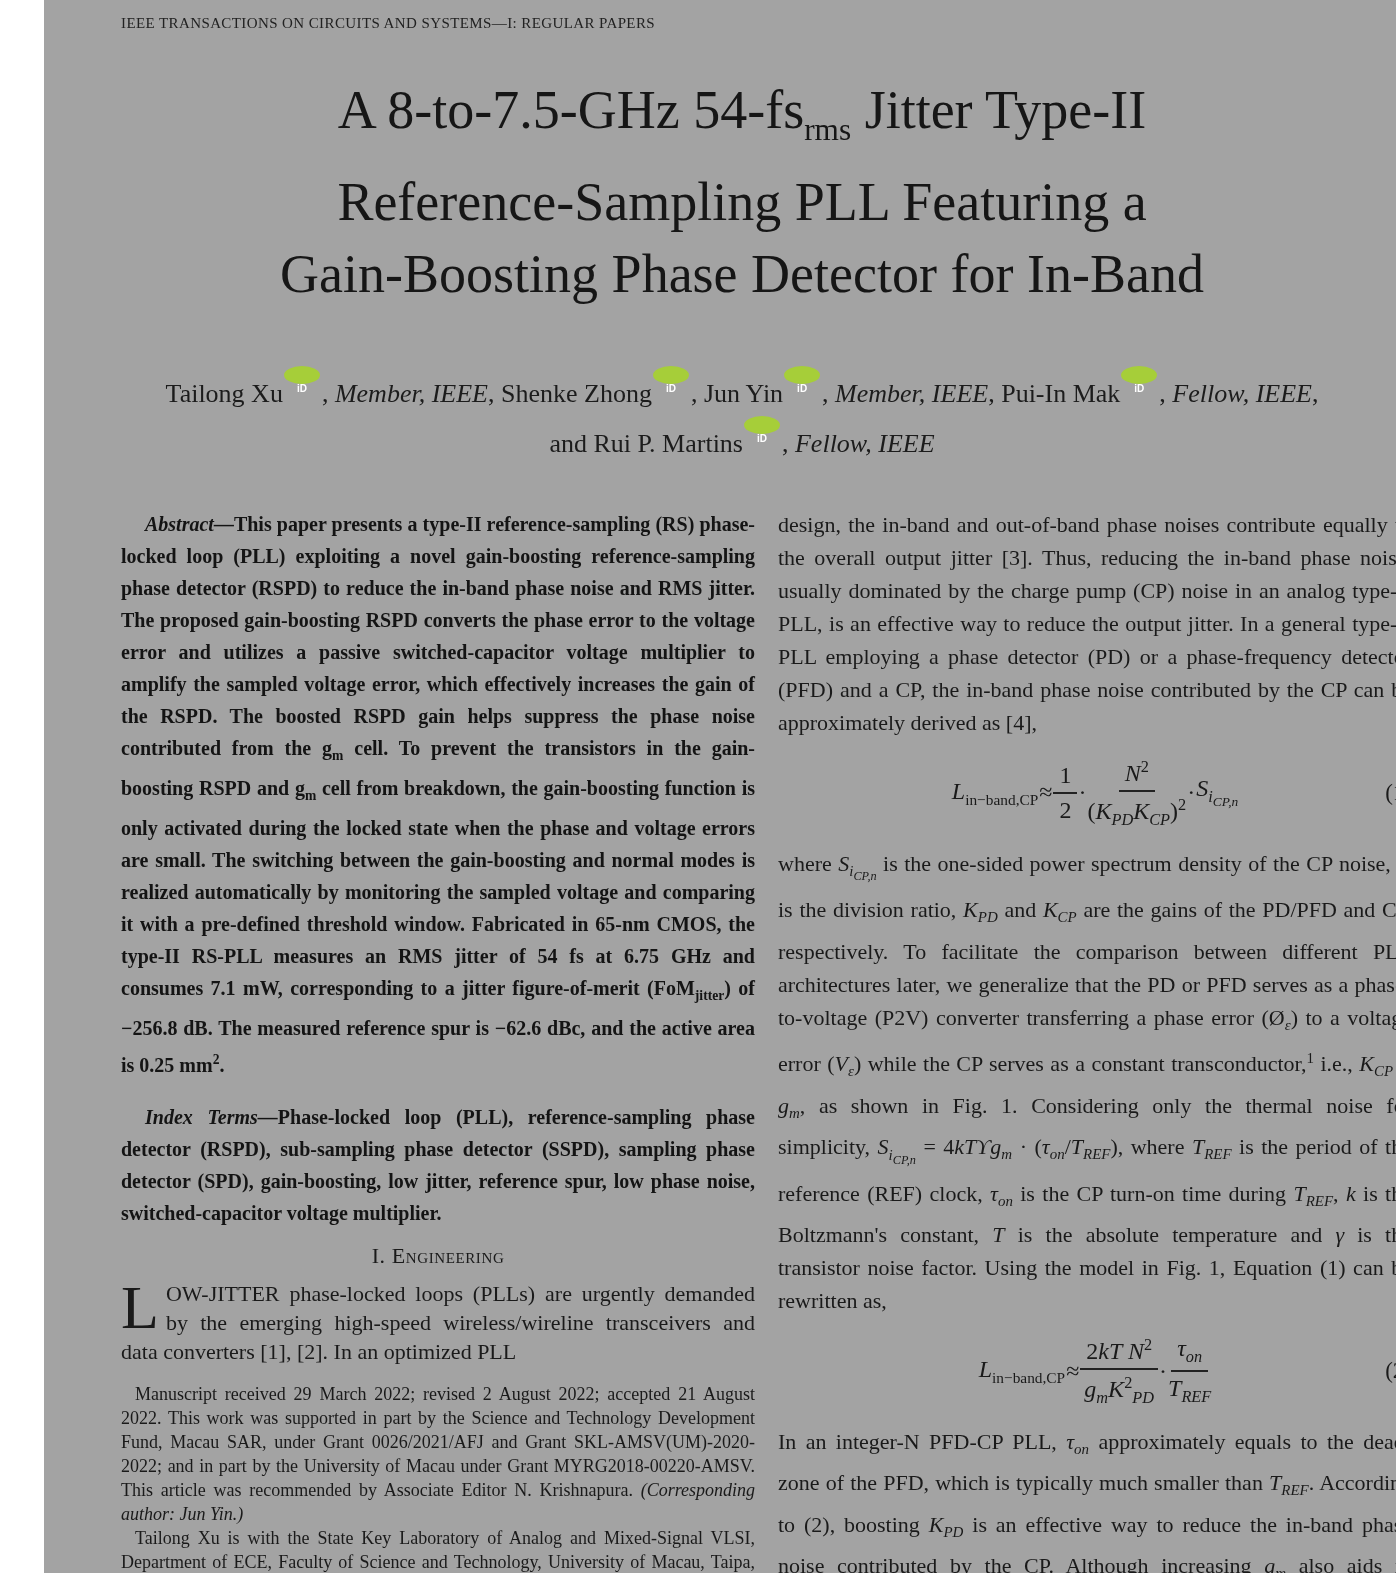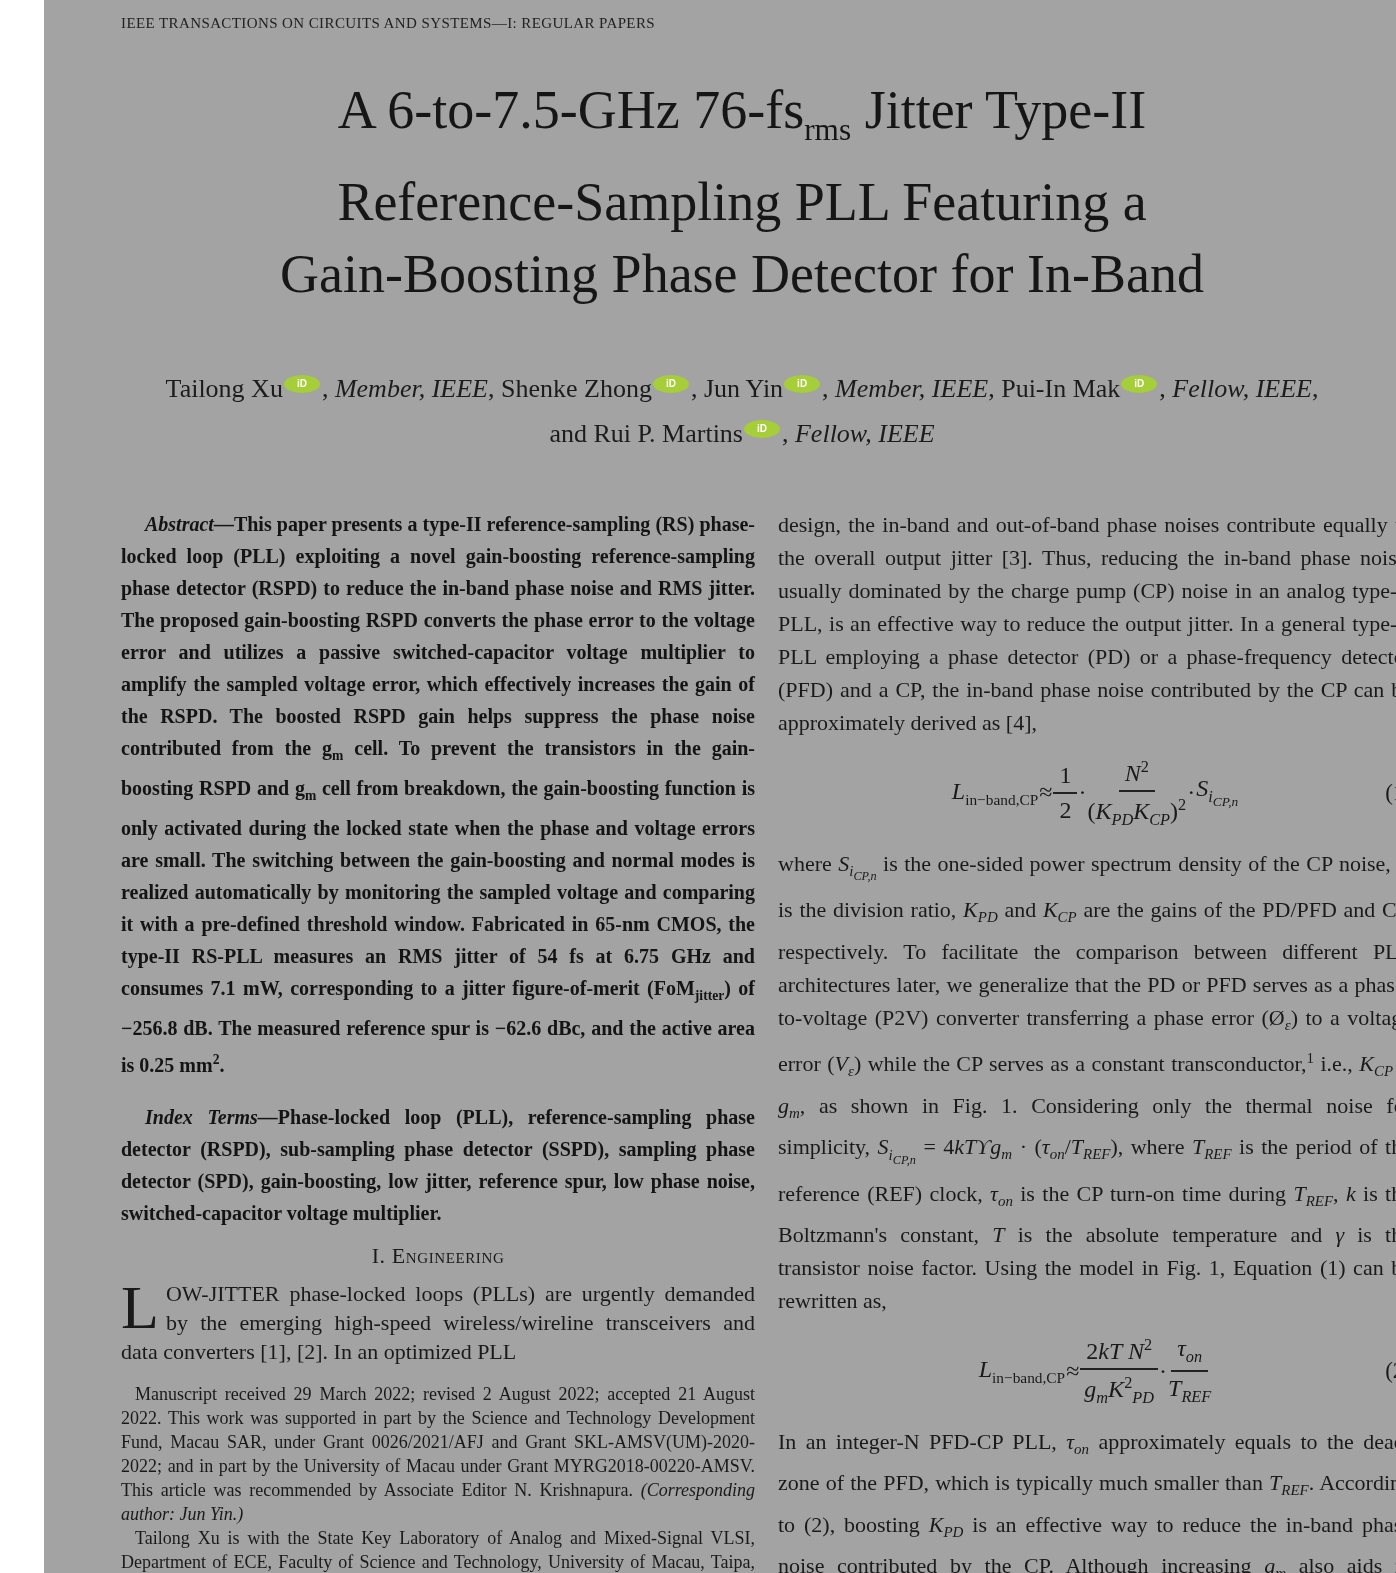--- a/index.html
+++ b/index.html
@@ -22,21 +22,21 @@
     text-align: center; font-weight: normal; font-size: 54px; line-height: 72px; color: #161616;
   }
   .title .tline { display: block; }
   .title sub { font-size: 58%; }
 
   .authors {
     position: absolute; top: 366px; left: 0; width: 100%;
     text-align: center; font-size: 26px; line-height: 45px; color: #1c1c1c;
   }
   .orcid {
-    display: inline-flex; align-items: center; justify-content: center;
+    display: inline-flex; align-items: flex-start; justify-content: center;
     width: 36px; height: 18px; border-radius: 50%;
     background: #a6ce39; color: #ffffff;
     font-size: 10px; font-weight: bold; font-family: "Liberation Sans", sans-serif;
     vertical-align: 10px; margin: 0 2px 0 1px;
   }
 
   .col { position: absolute; top: 508px; width: 634px; text-align: justify; }
   .col-left { left: 77px; }
   .col-right { left: 734px; }
 
@@ -76,21 +76,21 @@
 <body>
 
 <div class="page">
 
   <header class="running-head">
     <span>IEEE TRANSACTIONS ON CIRCUITS AND SYSTEMS—I: REGULAR PAPERS</span>
     <span>1</span>
   </header>
 
   <h1 class="title">
-    <span class="tline"><span>A 6-to-7.5-GHz 76-fs</span><sub>rms</sub><span> Jitter Type-II</span></span>
+    <span class="tline"><span>A 8-to-7.5-GHz 54-fs</span><sub>rms</sub><span> Jitter Type-II</span></span>
     <span class="tline">Reference-Sampling PLL Featuring a</span>
     <span class="tline">Gain-Boosting Phase Detector for In-Band</span>
   </h1>
 
   <div class="authors">
     <div class="author-line"><span>Tailong Xu</span><span class="orcid">
           <span>iD</span>
         </span><span>, </span><i>Member, IEEE</i><span>, Shenke Zhong</span><span class="orcid">
           <span>iD</span>
         </span><span>, Jun Yin</span><span class="orcid">

